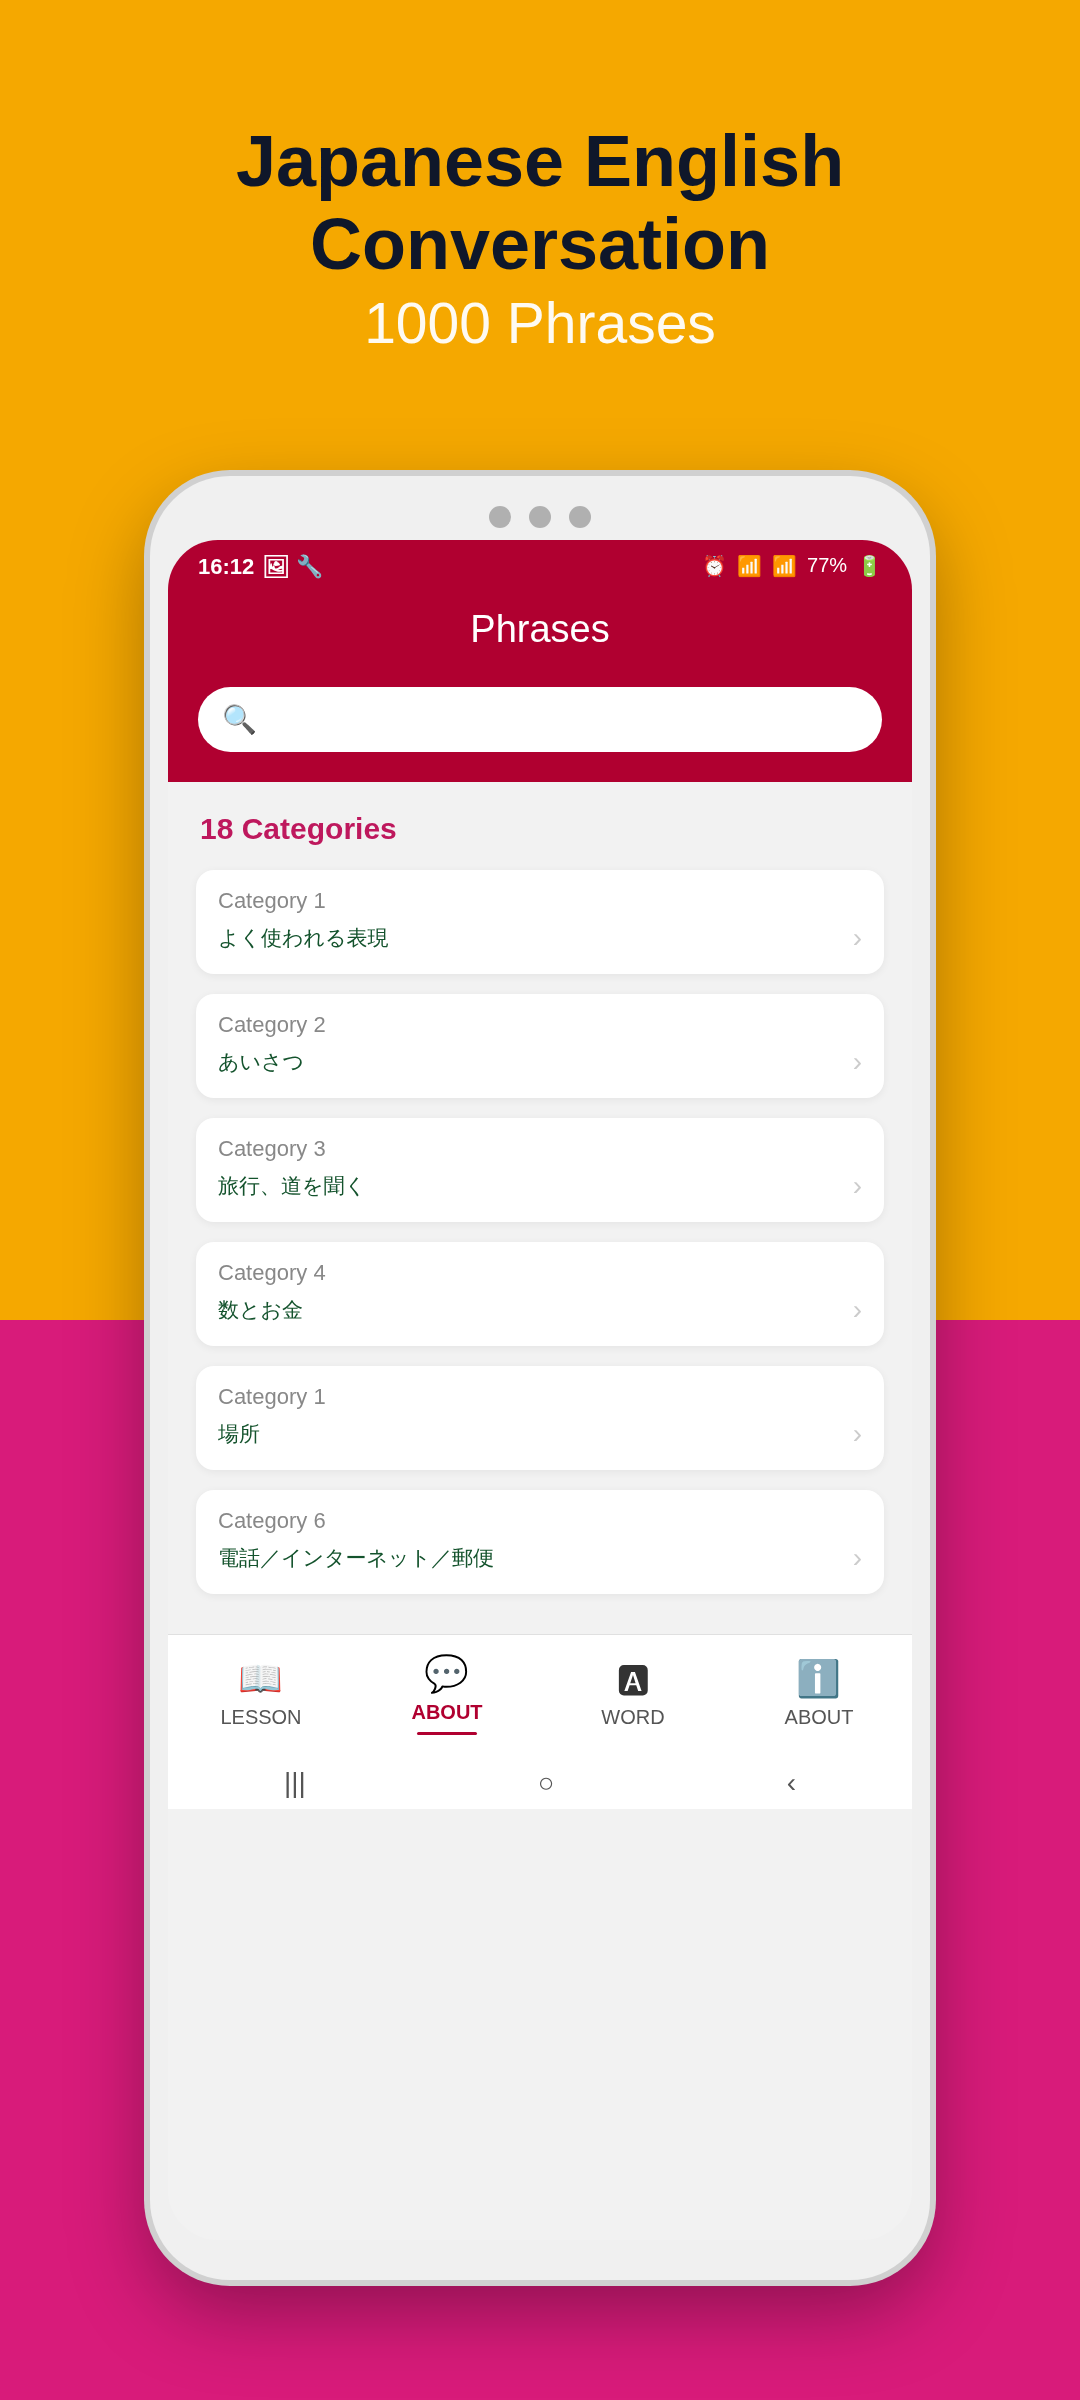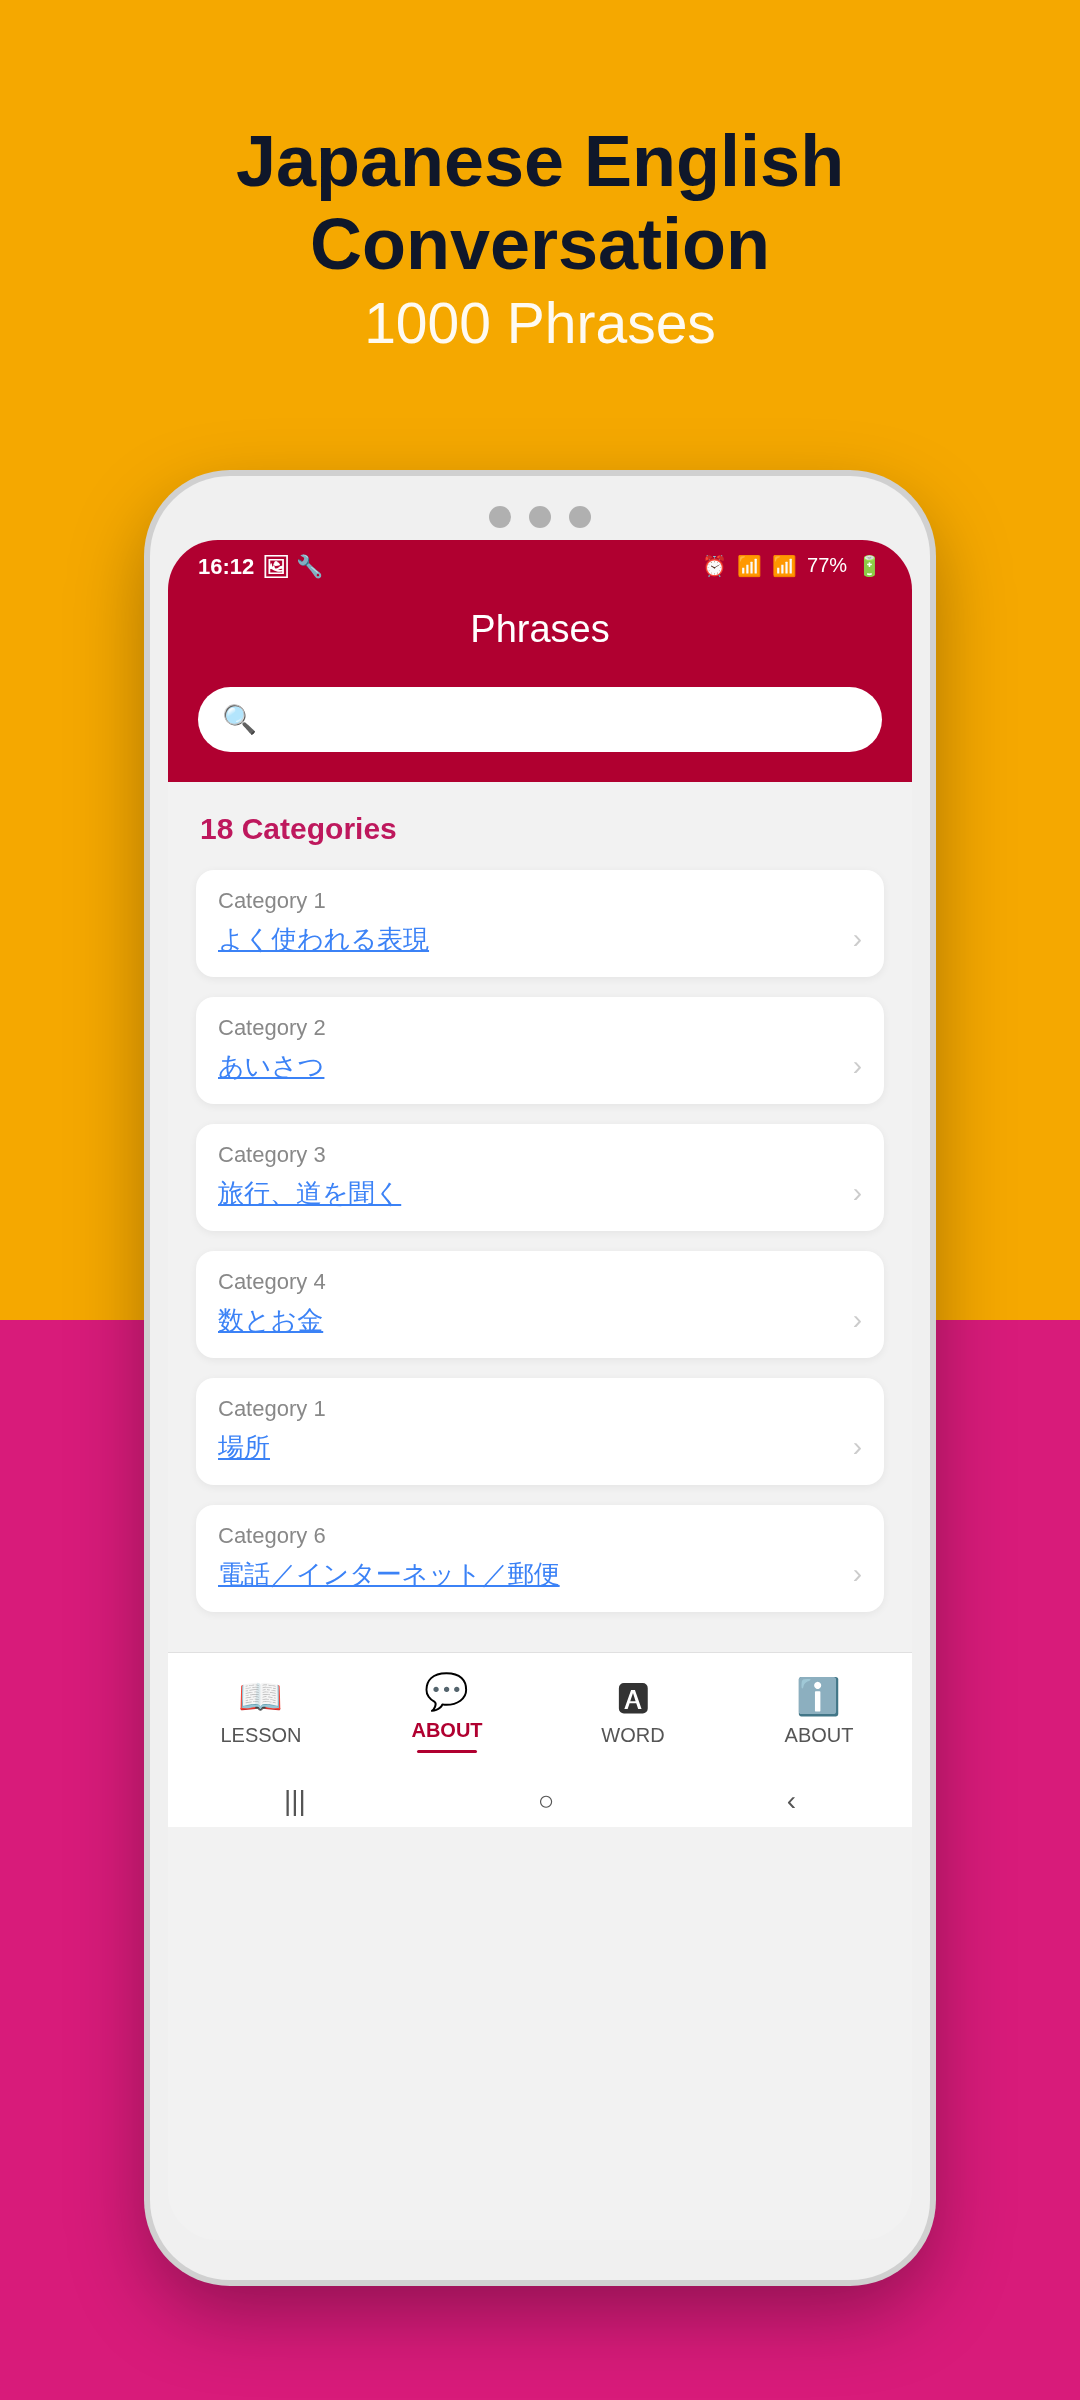--- a/index.html
+++ b/index.html
@@ -168,24 +168,23 @@
       margin-bottom: 8px;
     }
 
     .category-name-row {
       display: flex;
       justify-content: space-between;
       align-items: center;
     }
 
     .category-name {
-      font-size: 26px;
-      color: #3b82f6;
+      font-size: 21px;
+      color: #14532d;
       font-weight: 400;
-      text-decoration: underline;
     }
 
     .chevron-right {
       color: #ccc;
       font-size: 28px;
     }
 
     .bottom-nav {
       background: white;
       display: flex;

